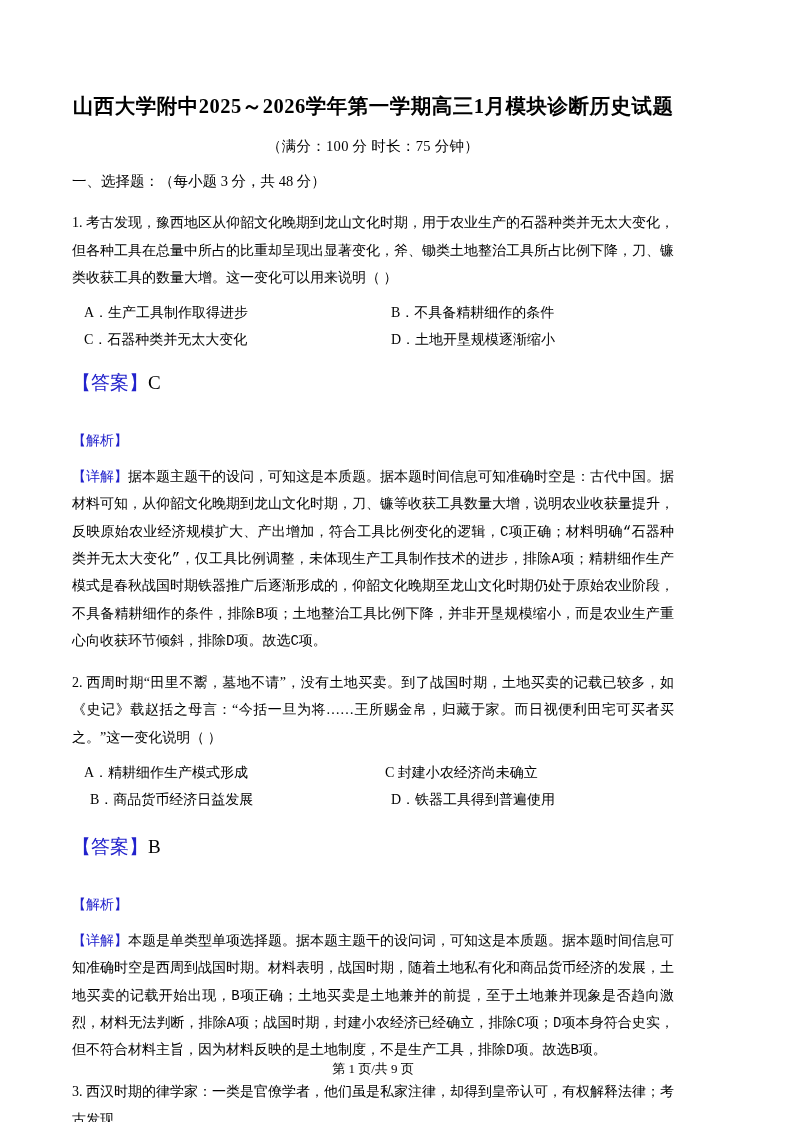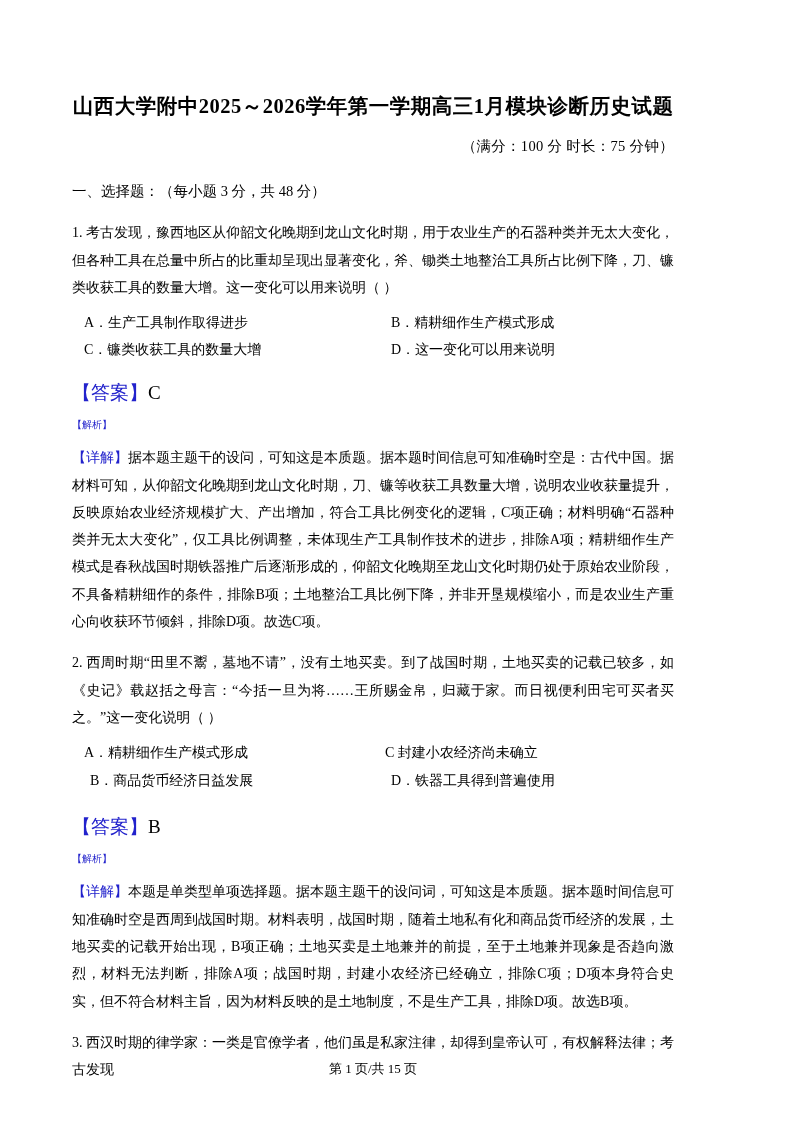--- a/index.html
+++ b/index.html
@@ -24,27 +24,27 @@
   .doc-title {
     font-size: 20.5px;
     font-weight: bold;
     text-align: center;
     letter-spacing: 0.5px;
     margin: 14px 0 0 0;
     line-height: 1.4;
   }
   .doc-subtitle {
     font-size: 14.5px;
-    text-align: right;
+    text-align: center;
     margin: 16px 0 0 0;
     letter-spacing: 0.3px;
   }
   .section-heading {
     font-size: 14.5px;
-    margin: 22px 0 0 0;
+    margin: 12px 0 0 0;
     line-height: 1.9;
   }
   .q-stem {
     font-size: 14px;
     line-height: 1.95;
     margin: 14px 0 0 0;
     text-align: justify;
   }
   .options-grid {
     display: flex;
@@ -62,29 +62,30 @@
   .ans-label {
     color: #2222cc;
     font-size: 19px;
     line-height: 1.95;
     margin: 10px 0 0 0;
   }
   .ans-label .bracket { color: #2222cc; }
   .ans-label .val { color: #000000; }
   .analysis-label {
     color: #2222cc;
-    font-size: 10px;
+    font-size: 14px;
     line-height: 1.95;
-    margin: 4px 0 0 0;
+    margin: 26px 0 0 0;
   }
   .detail-block {
     font-size: 14px;
     line-height: 1.95;
     margin: 10px 0 0 0;
     text-align: justify;
+    font-family: Liberation Mono, monospace;
   }
   .detail-block .tag { color: #2222cc; }
   .footer {
     position: absolute;
     left: 0;
     right: 0;
     bottom: 44px;
     text-align: center;
     font-size: 13px;
     color: #000000;
@@ -102,23 +103,23 @@
 
   <div class="section-heading">一、选择题：（每小题 3 分，共 48 分）</div>
 
   <div>
     <div class="q-stem">
       <span>1.</span>
       <span>考古发现，豫西地区从仰韶文化晚期到龙山文化时期，用于农业生产的石器种类并无太大变化，但各种工具在总量中所占的比重却呈现出显著变化，斧、锄类土地整治工具所占比例下降，刀、镰类收获工具的数量大增。这一变化可以用来说明（    ）</span>
     </div>
     <div class="options-grid">
       <div class="opt col-a">A．生产工具制作取得进步</div>
-      <div class="opt col-b">B．精耕细作生产模式形成</div>
-      <div class="opt col-a">C．镰类收获工具的数量大增</div>
-      <div class="opt col-b">D．这一变化可以用来说明</div>
+      <div class="opt col-b">B．不具备精耕细作的条件</div>
+      <div class="opt col-a">C．石器种类并无太大变化</div>
+      <div class="opt col-b">D．土地开垦规模逐渐缩小</div>
     </div>
     <div class="ans-label">
       <span class="bracket">【答案】</span><span class="val">C</span>
     </div>
     <div class="analysis-label">【解析】</div>
     <div class="detail-block">
       <span class="tag">【详解】</span><span>据本题主题干的设问，可知这是本质题。据本题时间信息可知准确时空是：古代中国。据材料可知，从仰韶文化晚期到龙山文化时期，刀、镰等收获工具数量大增，说明农业收获量提升，反映原始农业经济规模扩大、产出增加，符合工具比例变化的逻辑，C项正确；材料明确“石器种类并无太大变化”，仅工具比例调整，未体现生产工具制作技术的进步，排除A项；精耕细作生产模式是春秋战国时期铁器推广后逐渐形成的，仰韶文化晚期至龙山文化时期仍处于原始农业阶段，不具备精耕细作的条件，排除B项；土地整治工具比例下降，并非开垦规模缩小，而是农业生产重心向收获环节倾斜，排除D项。故选C项。</span>
     </div>
   </div>
 
@@ -143,15 +144,15 @@
     </div>
   </div>
 
   <div>
     <div class="q-stem">
       <span>3.</span>
       <span>西汉时期的律学家：一类是官僚学者，他们虽是私家注律，却得到皇帝认可，有权解释法律；考古发现</span>
     </div>
   </div>
 
-  <div class="footer">第 1 页/共 15 页</div>
+  <div class="footer">第 1 页/共 9 页</div>
 
 </div>
 
 </body></html>

